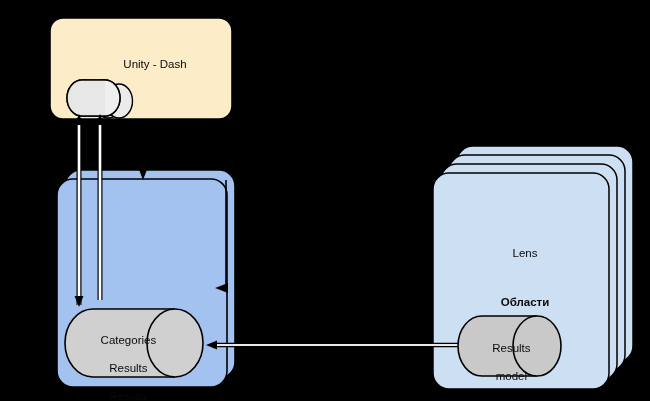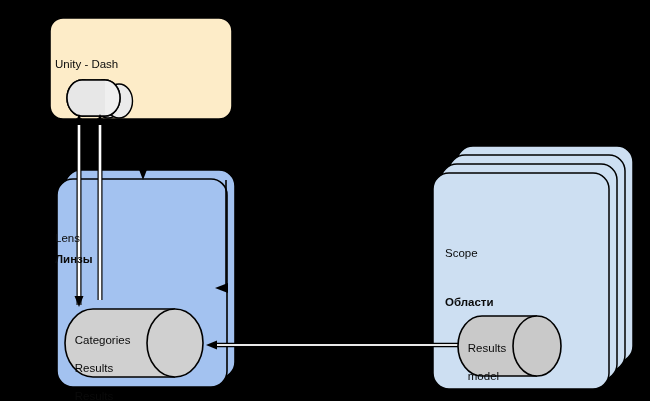--- a/index.html
+++ b/index.html
@@ -1,19 +1,19 @@
 <!DOCTYPE html>
 <html><head>
 <meta charset="utf-8">
 <style>
   html,body{margin:0;padding:0;background:#000;}
   #stage{position:relative;width:650px;height:401px;background:#000;overflow:hidden;
          font-family:"Liberation Sans",sans-serif;}
   svg{position:absolute;left:0;top:0;}
-  .lbl{position:absolute;color:#0a0a0a;font-size:11.5px;line-height:14px;text-align:left;
+  .lbl{position:absolute;color:#0a0a0a;font-size:11.5px;line-height:14px;text-align:center;
        white-space:pre;pointer-events:none;}
   .lbl.bold{font-weight:bold;}
   #dash-title{left:55px;top:57px;width:200px;}
   #lens-title{left:55px;top:231px;width:165px;}
   #lens-title2{left:55px;top:252px;width:165px;}
   #scope-title{left:445px;top:246px;width:160px;}
   #scope-title2{left:445px;top:267px;width:160px;margin-top:28px;}
   #lens-cyl-label{left:62px;top:319px;width:120px;}
   #results-cyl-label{left:455px;top:327px;width:100px;}
 </style>
@@ -89,24 +89,22 @@
     </g>
 
     <g>
       <line x1="226" y1="180" x2="226" y2="288" stroke="#000" stroke-width="1.6"></line>
       <path d="M215,288 L228,283 L228,293 z" fill="#000"></path>
     </g>
   </svg>
 
   <div class="lbl" id="dash-title">Unity - Dash</div>
 
-  <div class="lbl" id="lens-title">Lens</div>
-  <div class="lbl bold" id="lens-title2">Линзы</div>
 
-  <div class="lbl" id="scope-title">Scope</div>
+  <div class="lbl" id="scope-title">Lens</div>
   <div class="lbl bold" id="scope-title2">Области</div>
 
   <div class="lbl" id="lens-cyl-label">
     <span>Categories</span><br>
     <span>Results</span><br>
     <span>Results</span>
   </div>
 
   <div class="lbl" id="results-cyl-label">
     <span>Results</span><br>

